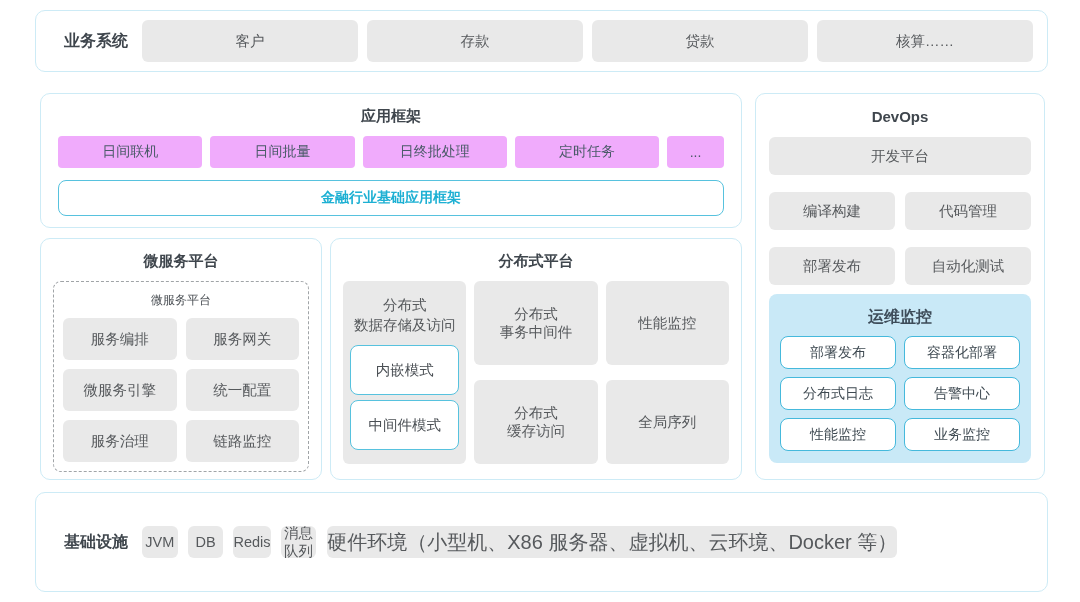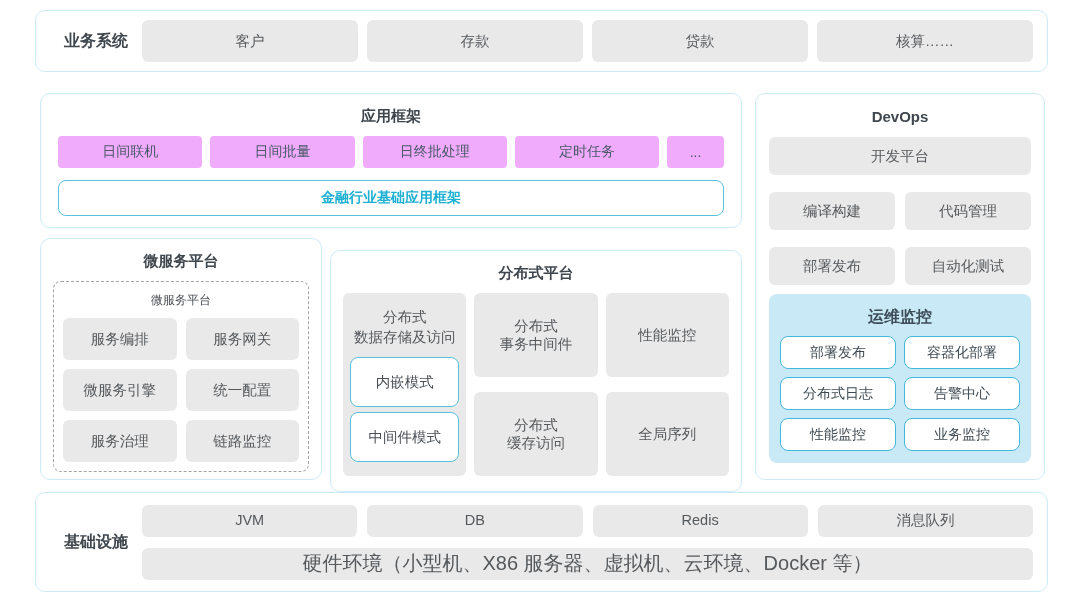--- a/index.html
+++ b/index.html
@@ -71,21 +71,21 @@
   #devops .two-col{display:flex;gap:10px;margin:17px 13px 0;}
   #devops .two-col .gray-btn{flex:1;height:38px;}
   #ops-panel{
     margin:9px 13px 0;background:#c9e9f7;border-radius:8px;
     padding:7px 11px 12px;box-sizing:border-box;
   }
   #ops-panel .ops-title{text-align:center;font-weight:bold;font-size:16px;color:#3d4c59;margin:6px 0 8px;}
   #ops-panel .grid-2{gap:8px;}
   #ops-panel .cyan-box{height:33px;font-size:14px;color:#3f4a52;border-width:1.5px;border-color:#45b9dc;}
   
-  #infra .infra-col{flex:1;display:flex;flex-direction:column;gap:11px;}
+  #infra .infra-col{flex:1;display:flex;flex-direction:row;gap:11px;}
   #infra .infra-row{display:flex;gap:10px;}
   #infra .infra-row .gray-btn{flex:1;height:32px;font-size:14.5px;}
   #infra .hw{height:32px;font-size:20px;}
 </style>
 </head>
 <body>
 
 <div class="panel hbar" style="left:35px;top:10px;width:1013px;height:62px;">
   <div class="hbar-label">业务系统</div>
   <div class="hbar-items">
@@ -116,21 +116,21 @@
       <div class="gray-btn">服务编排</div>
       <div class="gray-btn">服务网关</div>
       <div class="gray-btn">微服务引擎</div>
       <div class="gray-btn">统一配置</div>
       <div class="gray-btn">服务治理</div>
       <div class="gray-btn">链路监控</div>
     </div>
   </div>
 </div>
 
-<div class="panel" style="left:330px;top:250px;width:412px;height:242px;">
+<div class="panel" style="left:330px;top:238px;width:412px;height:242px;">
   <div class="sec-title" style="margin-top:13px;">分布式平台</div>
   <div id="dist-grid">
     <div id="dist-storage">
       <div class="storage-title pre">分布式
 数据存储及访问</div>
       <div class="cyan-box">内嵌模式</div>
       <div class="cyan-box">中间件模式</div>
     </div>
     <div class="gray-btn pre">分布式
 事务中间件</div>

